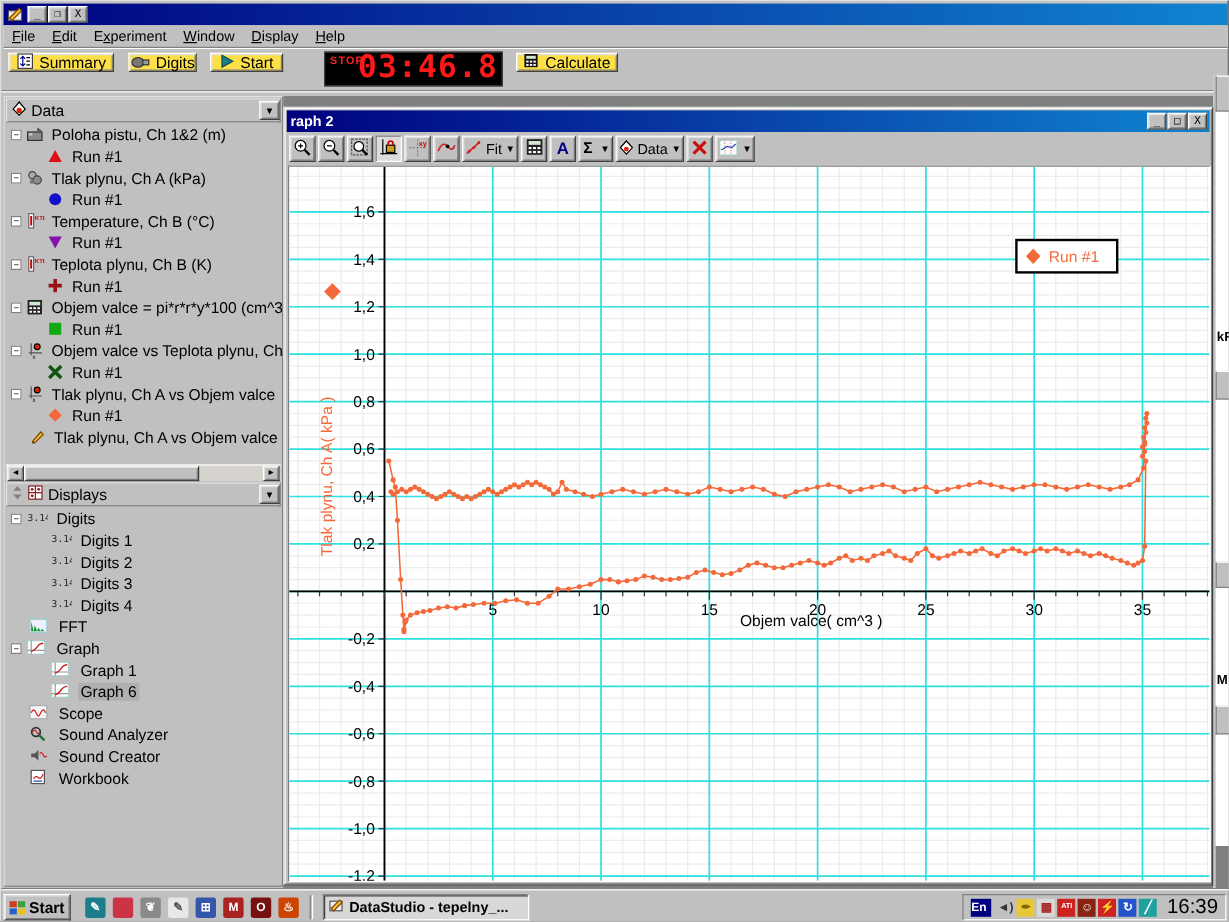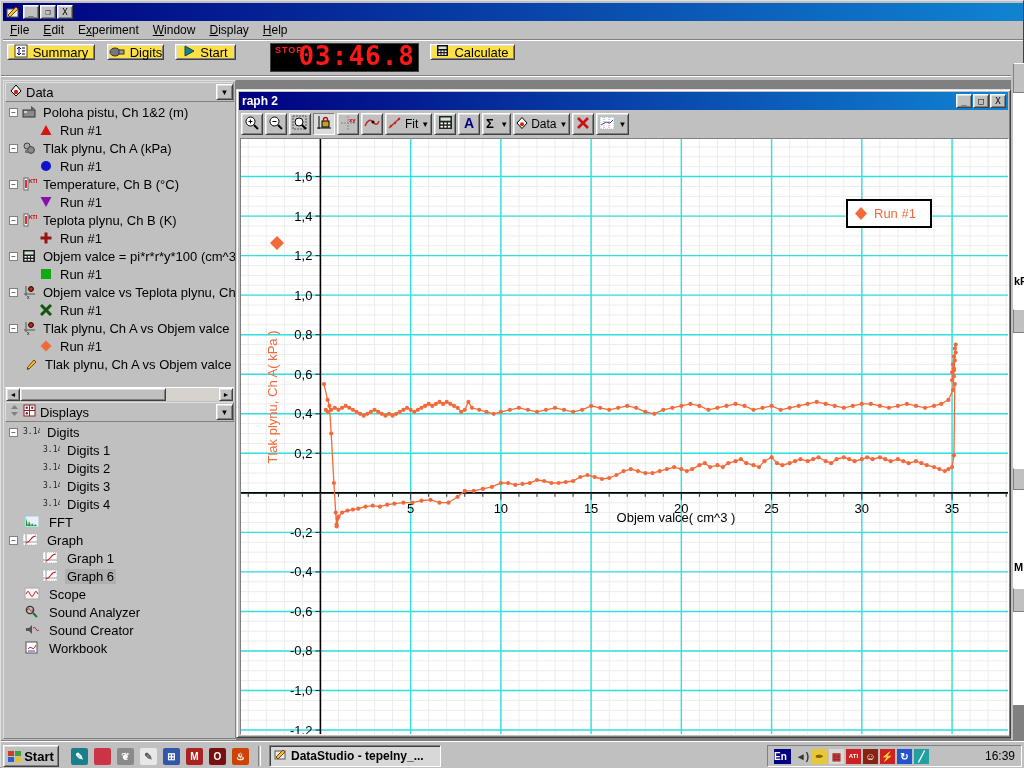--- a/index.html
+++ b/index.html
@@ -82,21 +82,21 @@
   .qlicon { width:17px; height:17px; border-radius:2px; display:flex; align-items:center; justify-content:center;
     font-size:10px; color:#fff; font-weight:bold; }
   .vsep { width:3px; height:20px; border-left:1px solid #808080; border-right:1px solid #fff; margin:0 3px; }
   .taskbtn { position:absolute; left:268px; top:3px; width:172px; height:22px; background:#d8d8d8; display:flex;
     align-items:center; gap:4px; padding-left:4px; font-weight:bold; font-size:12px;
     border:1px solid #808080; border-right-color:#fff; border-bottom-color:#fff; box-shadow:inset 1px 1px 0 #404040; }
   .tray { position:absolute; right:3px; top:3px; height:22px; display:flex; align-items:center; gap:4px; padding:0 6px;
     border:1px solid #808080; border-right-color:#fff; border-bottom-color:#fff; }
   .trayicon { width:15px; height:15px; display:flex; align-items:center; justify-content:center; font-size:10px; }
   .lang { width:17px; height:15px; background:#000080; color:#fff; font-size:10px; font-weight:bold; text-align:left; line-height:15px; }
-  .clock { font-size:12px; padding-left:4px;margin-left:48px; }
+  .clock { font-size:17px; padding-left:4px; }
 </style>
 </head>
 <body>
 
 <div class="screen">
 
   <div class="titlebar">
     <span class="appicon">
       <svg width="14" height="14">
           <rect x="1" y="4" width="11" height="8" fill="#e8e8e8" stroke="#555"></rect>

